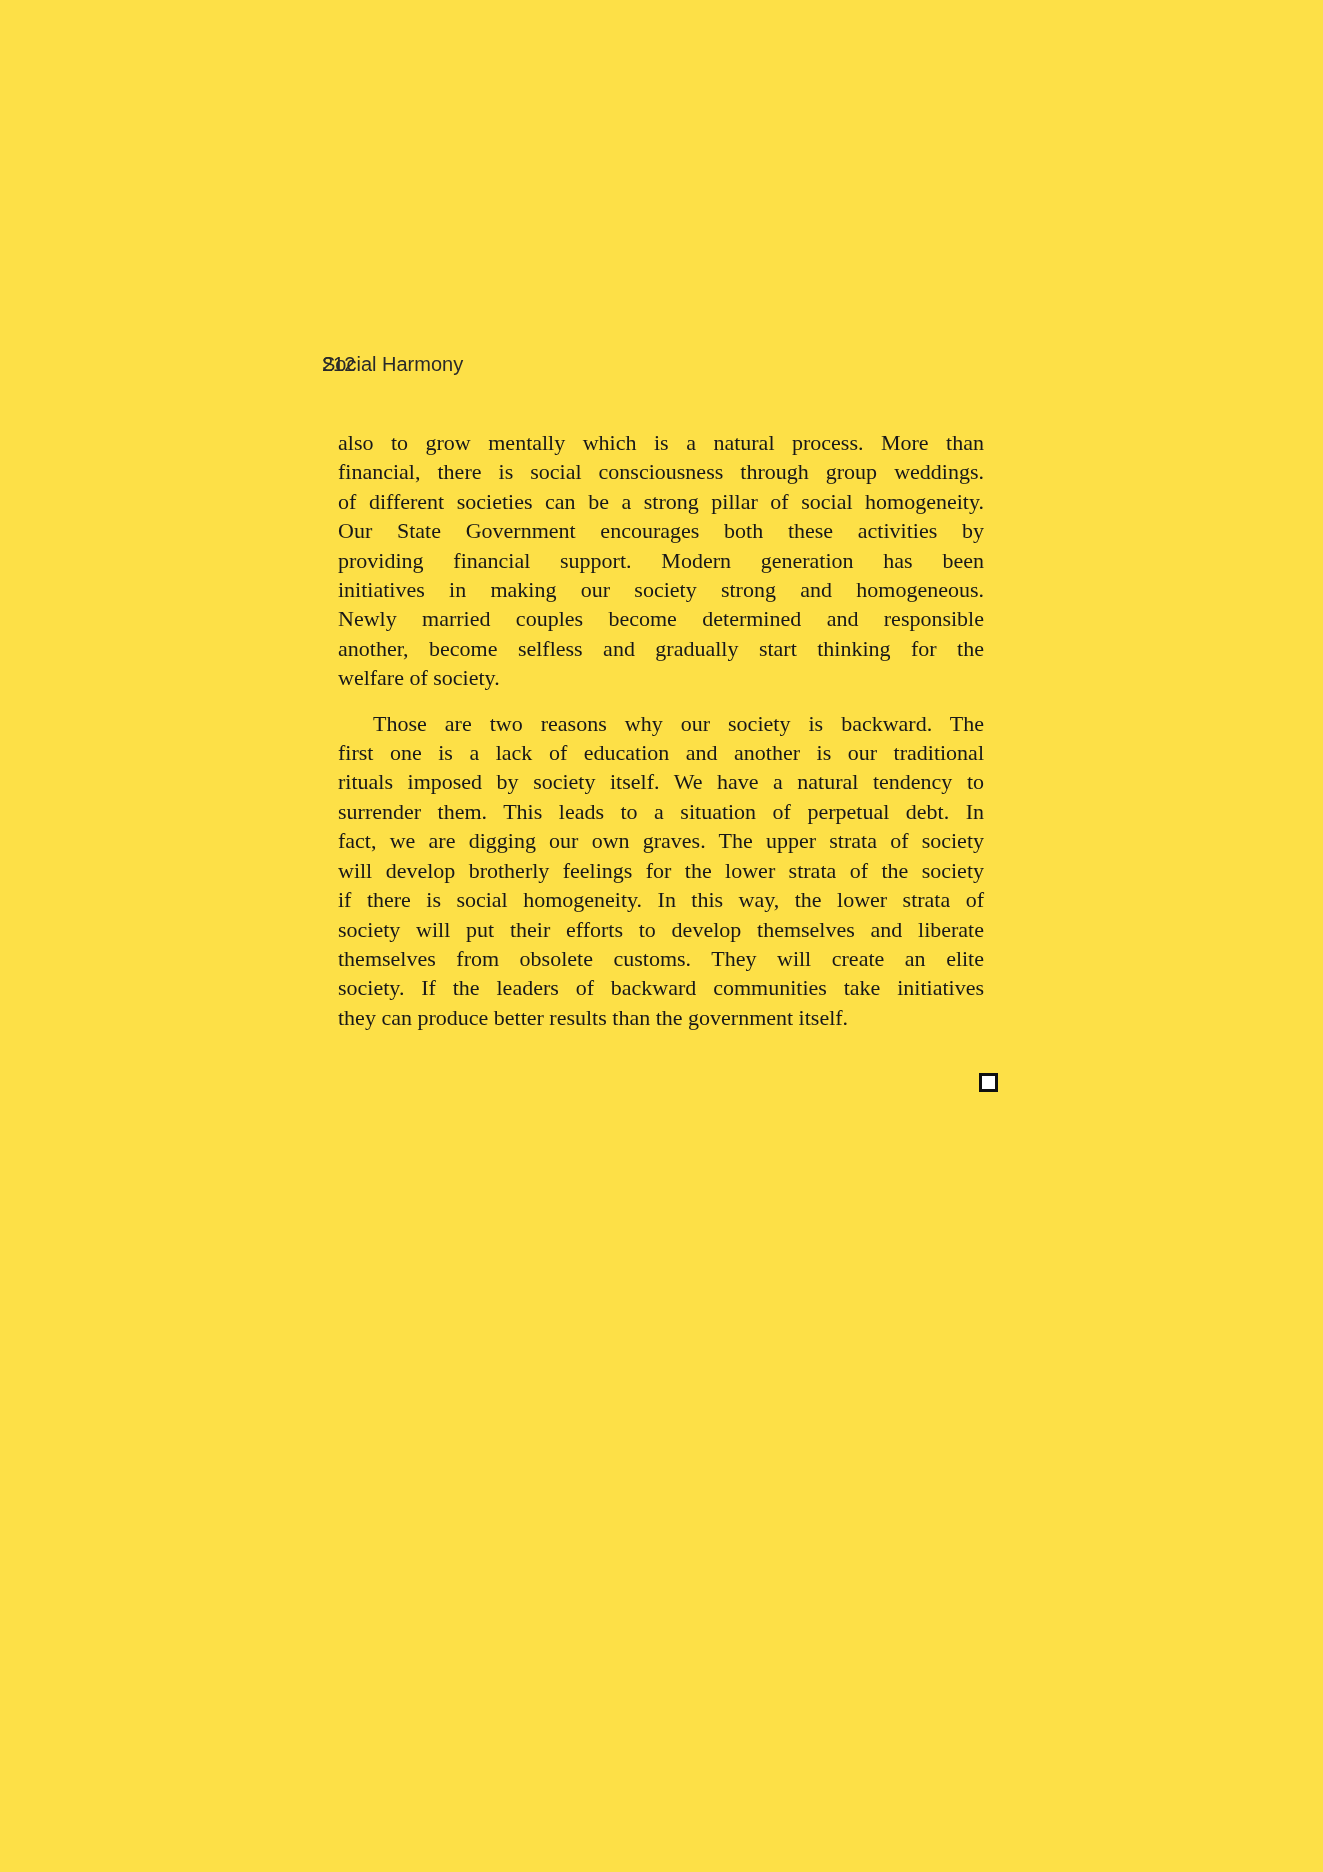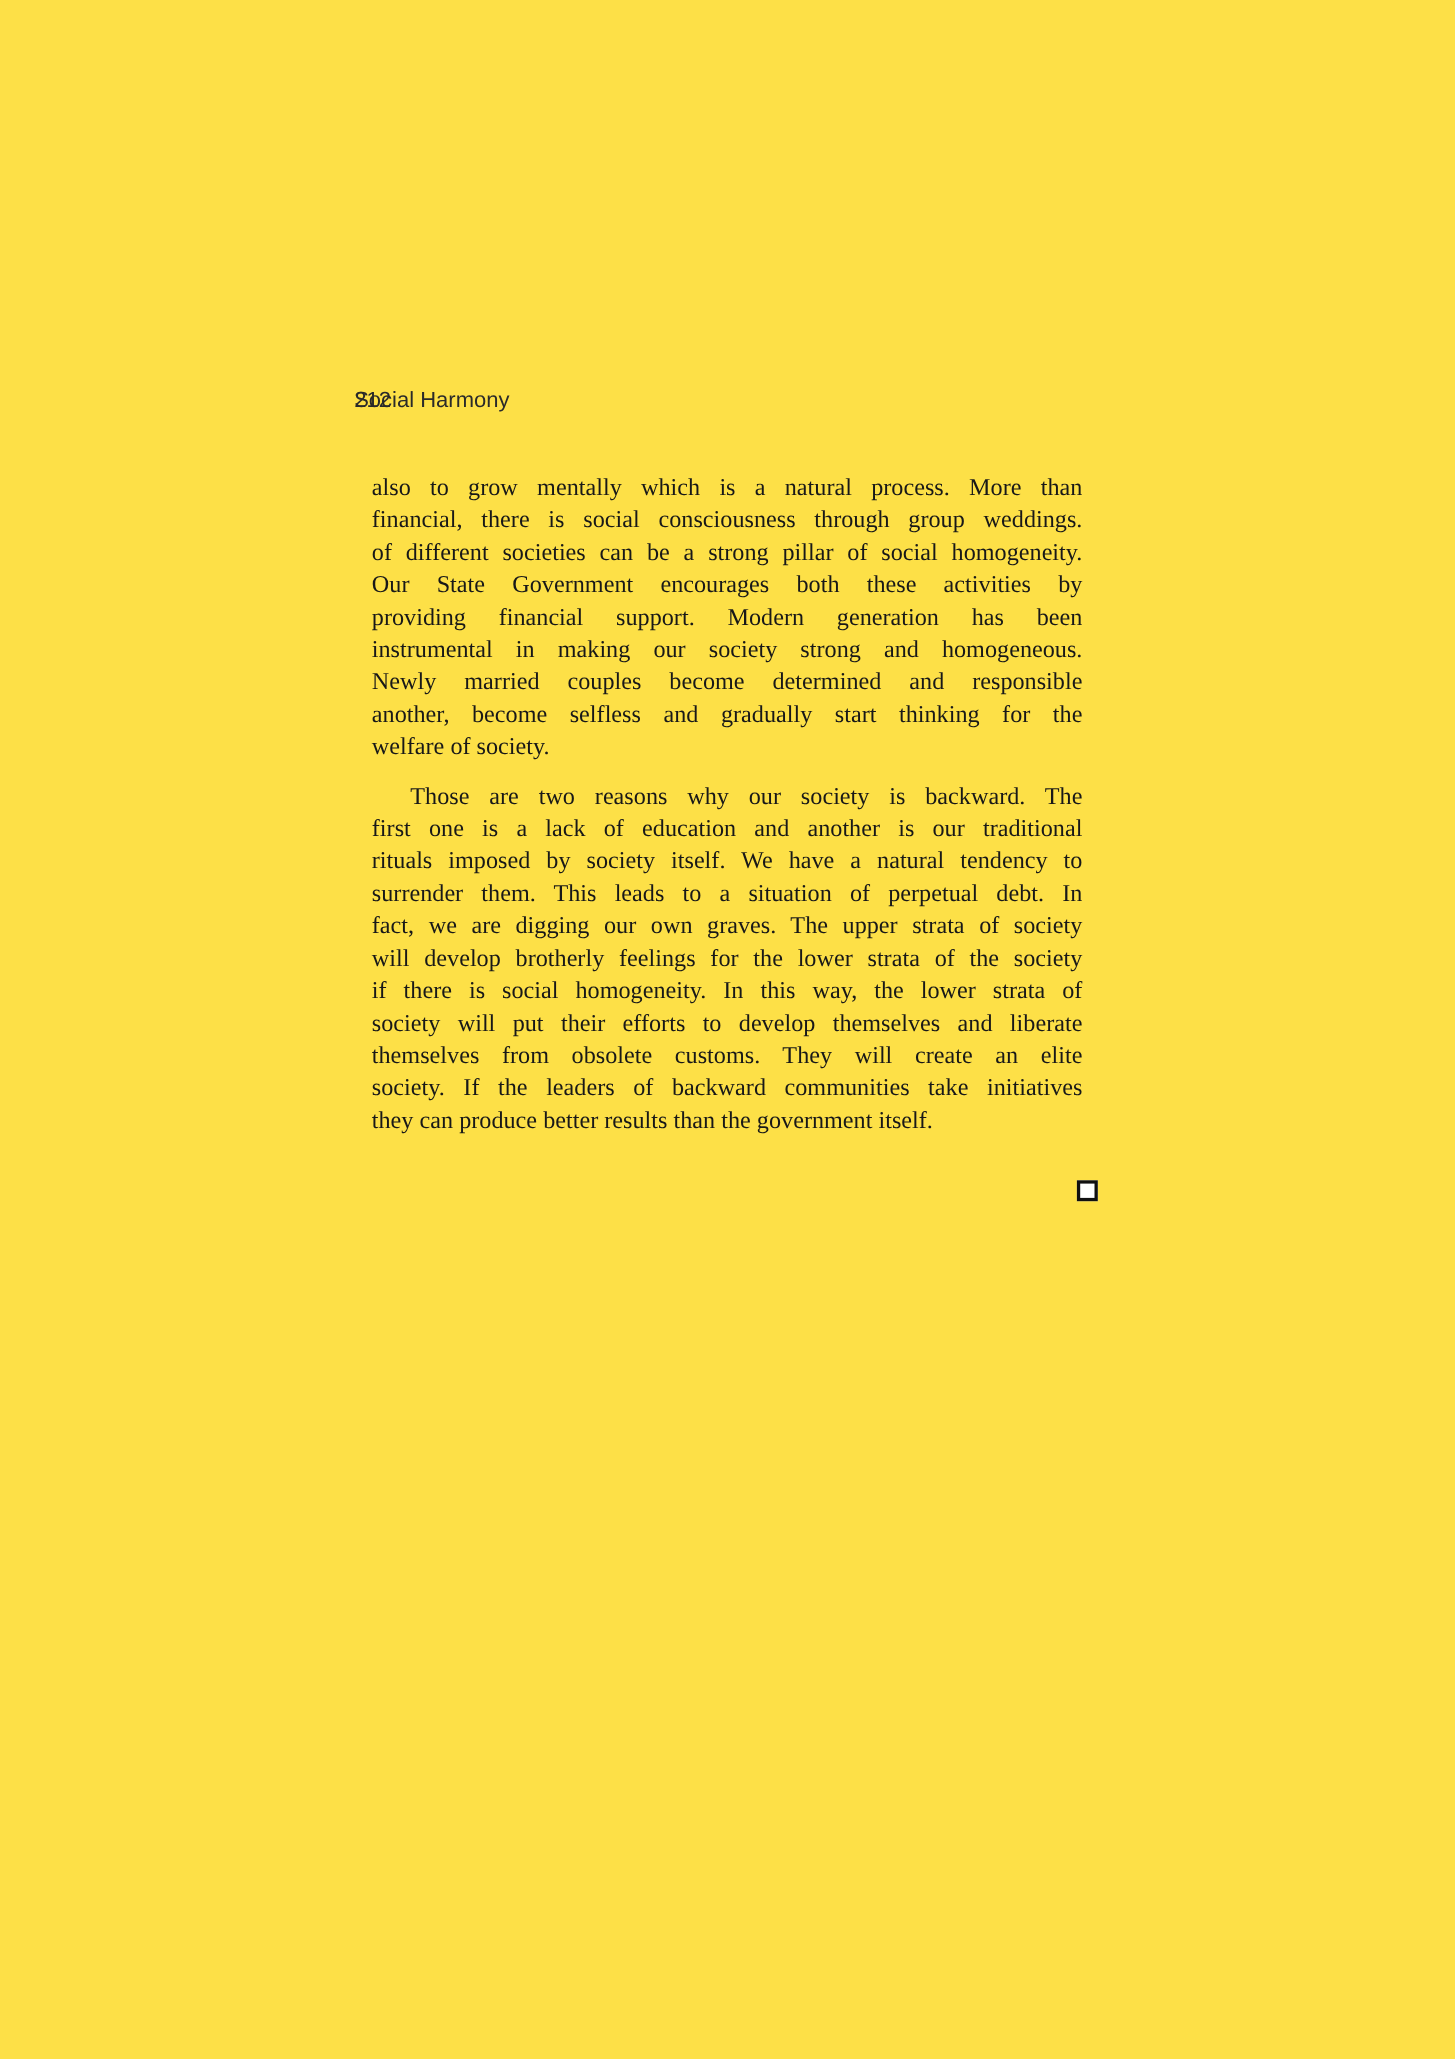--- a/index.html
+++ b/index.html
@@ -80,21 +80,21 @@
     <span class="running-title">Social Harmony</span>
   </div>
 
   <div class="body-text">
     <div class="para">
       <div class="line">also to grow mentally which is a natural process. More than</div>
       <div class="line">financial, there is social consciousness through group weddings.</div>
       <div class="line">of different societies can be a strong pillar of social homogeneity.</div>
       <div class="line">Our State Government encourages both these activities by</div>
       <div class="line">providing financial support. Modern generation has been</div>
-      <div class="line">instrumental in making our society strong and homogeneous.</div>
+      <div class="line">initiatives in making our society strong and homogeneous.</div>
       <div class="line">Newly married couples become determined and responsible</div>
       <div class="line">another, become selfless and gradually start thinking for the</div>
       <div class="line lastline">welfare of society.</div>
     </div>
     <div class="para para-indent">
       <div class="line">Those are two reasons why our society is backward. The</div>
       <div class="line">first one is a lack of education and another is our traditional</div>
       <div class="line">rituals imposed by society itself. We have a natural tendency to</div>
       <div class="line">surrender them. This leads to a situation of perpetual debt. In</div>
       <div class="line">fact, we are digging our own graves. The upper strata of society</div>

